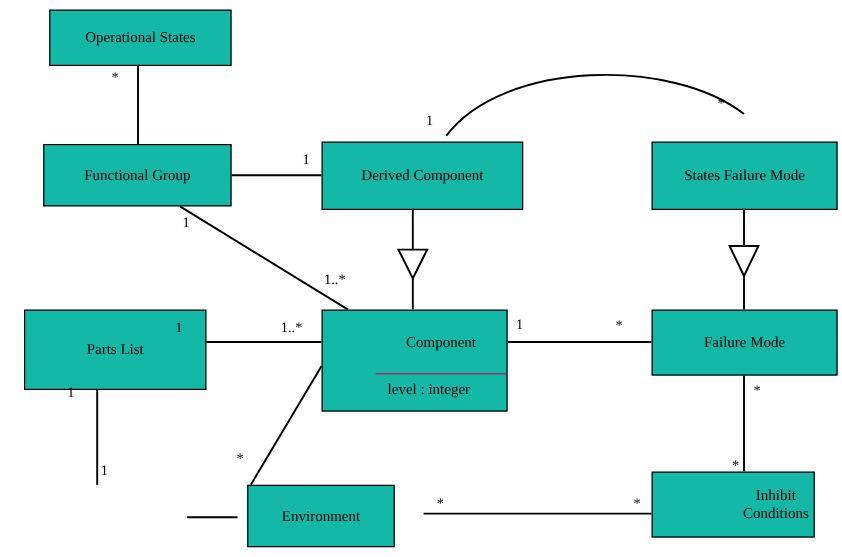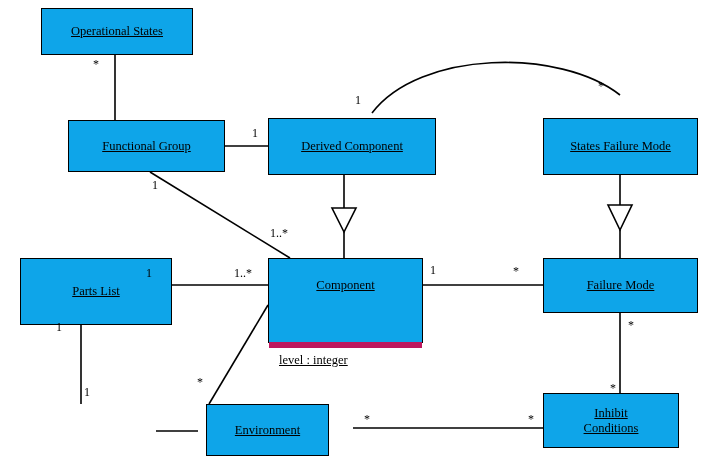--- a/index.html
+++ b/index.html
@@ -19,56 +19,54 @@
     position: absolute;
     left: 0;
     top: 0;
     width: 702px;
     height: 464px;
   }
   .node {
     position: absolute;
     box-sizing: border-box;
     border: 1px solid #000000;
-    background: #0ea5e9;
+    background: #14b8a6;
     display: flex;
     align-items: center;
     justify-content: center;
     text-align: center;
     font-size: 12.5px;
     color: #000000;
     line-height: 1.15;
     z-index: 3;
-    text-decoration: underline;
   }
   .node .label {
     display: block;
     padding: 0 4px;
     white-space: pre-line;
   }
   .node.compartmented {
     display: block;
     padding: 0;
   }
   .node .name-cell {
     display: flex;
     align-items: center;
     justify-content: center;
     height: 52px;
     font-size: 12.5px;
   }
   .node .attr-cell {
-    border-top: 6px solid #be185d;
+    border-top: 1px solid #be185d;
     display: flex;
     align-items: center;
     justify-content: flex-start;
     height: 25px;
     padding-left: 10px;
     font-size: 12.5px;
-    margin-top: 31px;
   }
   .mult {
     position: absolute;
     font-size: 12px;
     color: #000000;
     z-index: 4;
     white-space: nowrap;
     font-family: "Liberation Serif", serif;
   }
 </style>
@@ -107,21 +105,21 @@
 
     <line x1="156" y1="431" x2="198" y2="431" stroke="#000000" stroke-width="1.6"></line>
 
     <line x1="353" y1="428" x2="543" y2="428" stroke="#000000" stroke-width="1.6"></line>
   </svg>
 
   <div class="node" style="left:41px; top:8px; width:152px; height:47px;">
     <span class="label">Operational States</span>
   </div>
 
-  <div class="node" style="left:36px; top:120px; width:157px; height:52px;margin-left:32px;">
+  <div class="node" style="left:36px; top:120px; width:157px; height:52px;">
     <span class="label">Functional Group</span>
   </div>
 
   <div class="node" style="left:268px; top:118px; width:168px; height:57px;">
     <span class="label">Derived Component</span>
   </div>
 
   <div class="node" style="left:543px; top:118px; width:155px; height:57px;">
     <span class="label">States Failure Mode</span>
   </div>
@@ -132,26 +130,26 @@
 
   <div class="node" style="left:543px; top:258px; width:155px; height:55px;">
     <span class="label">Failure Mode</span>
   </div>
 
 
   <div class="node" style="left:206px; top:404px; width:123px; height:52px;">
     <span class="label">Environment</span>
   </div>
 
-  <div class="node" style="left:543px; top:393px; width:136px; height:55px;">
+  <div class="node" style="left:543px; top:393px; width:136px; height:55px;justify-content:flex-end;">
     <span class="label">Inhibit
 Conditions</span>
   </div>
 
-  <div class="node compartmented" style="left:268px; top:258px; width:155px; height:85px;">
+  <div class="node compartmented" style="left:268px; top:258px; width:155px; height:85px;padding-left:44px;">
     <div class="name-cell">Component</div>
     <div class="attr-cell">level : integer</div>
   </div>
 
   <div class="mult" style="left:93px; top:57px;">*</div>
   <div class="mult" style="left:252px; top:126px;">1</div>
   <div class="mult" style="left:355px; top:93px;">1</div>
   <div class="mult" style="left:598px; top:79px;">*</div>
   <div class="mult" style="left:152px; top:178px;">1</div>
   <div class="mult" style="left:270px; top:226px;">1..*</div>

